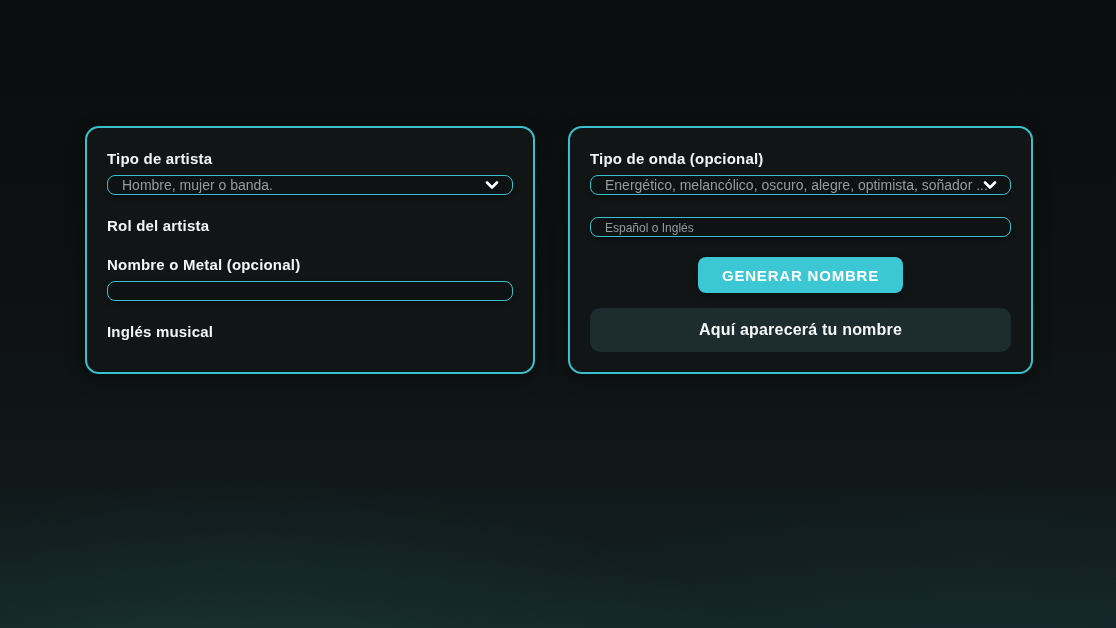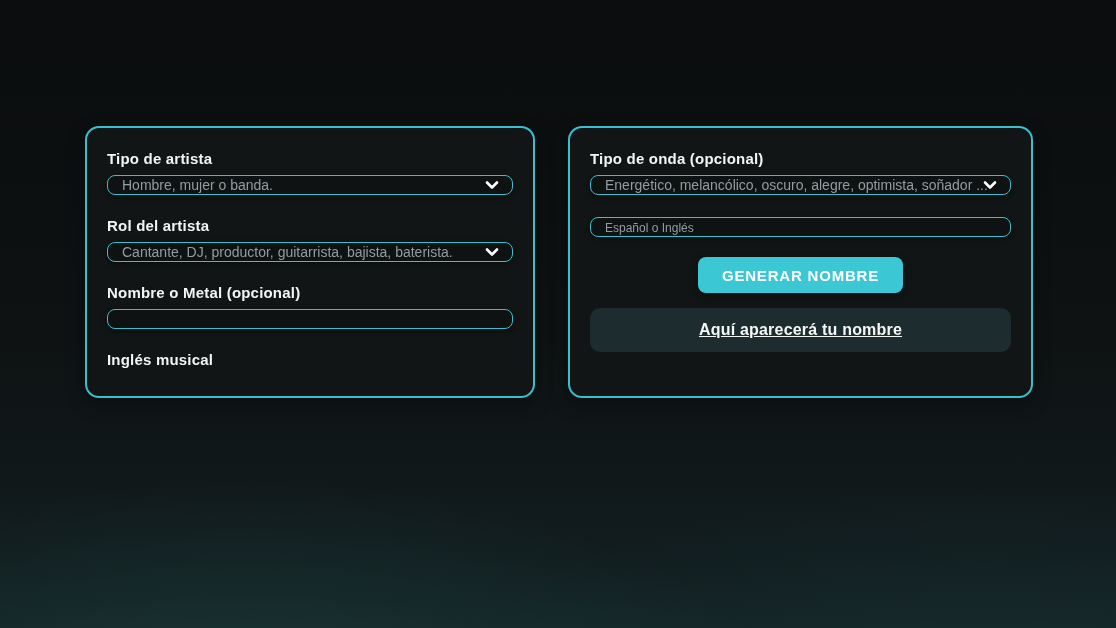--- a/index.html
+++ b/index.html
@@ -99,21 +99,20 @@
     height: 44px;
     background: #1d2c2e;
     border-radius: 10px;
     display: flex;
     align-items: center;
     justify-content: center;
     color: #f5f7f7;
     font-size: 16px;
     font-weight: bold;
     letter-spacing: 0.2px;
-    text-decoration: underline;
   }
 </style>
 </head>
 <body>
 
 <div class="panels">
 
   <div class="panel">
 
     <div class="field">
@@ -123,28 +122,20 @@
         <span class="chevron">
           <svg width="16" height="16" viewBox="0 0 16 16" fill="none">
             <path d="M3 5.5 L8 10.5 L13 5.5" stroke="#ffffff" stroke-width="2.6" stroke-linecap="round" stroke-linejoin="round"></path>
           </svg>
         </span>
       </div>
     </div>
 
     <div class="field">
       <span class="field-label">Rol del artista</span>
-      <div class="control select-box">
-        <span class="select-value">Cantante, DJ, productor, guitarrista, bajista, baterista.</span>
-        <span class="chevron">
-          <svg width="16" height="16" viewBox="0 0 16 16" fill="none">
-            <path d="M3 5.5 L8 10.5 L13 5.5" stroke="#ffffff" stroke-width="2.6" stroke-linecap="round" stroke-linejoin="round"></path>
-          </svg>
-        </span>
-      </div>
     </div>
 
     <div class="field">
       <span class="field-label">Nombre o Metal (opcional)</span>
       <div class="control">
         <input class="text-input" type="text" placeholder="" style="">
       </div>
     </div>
 
     <div class="field">

